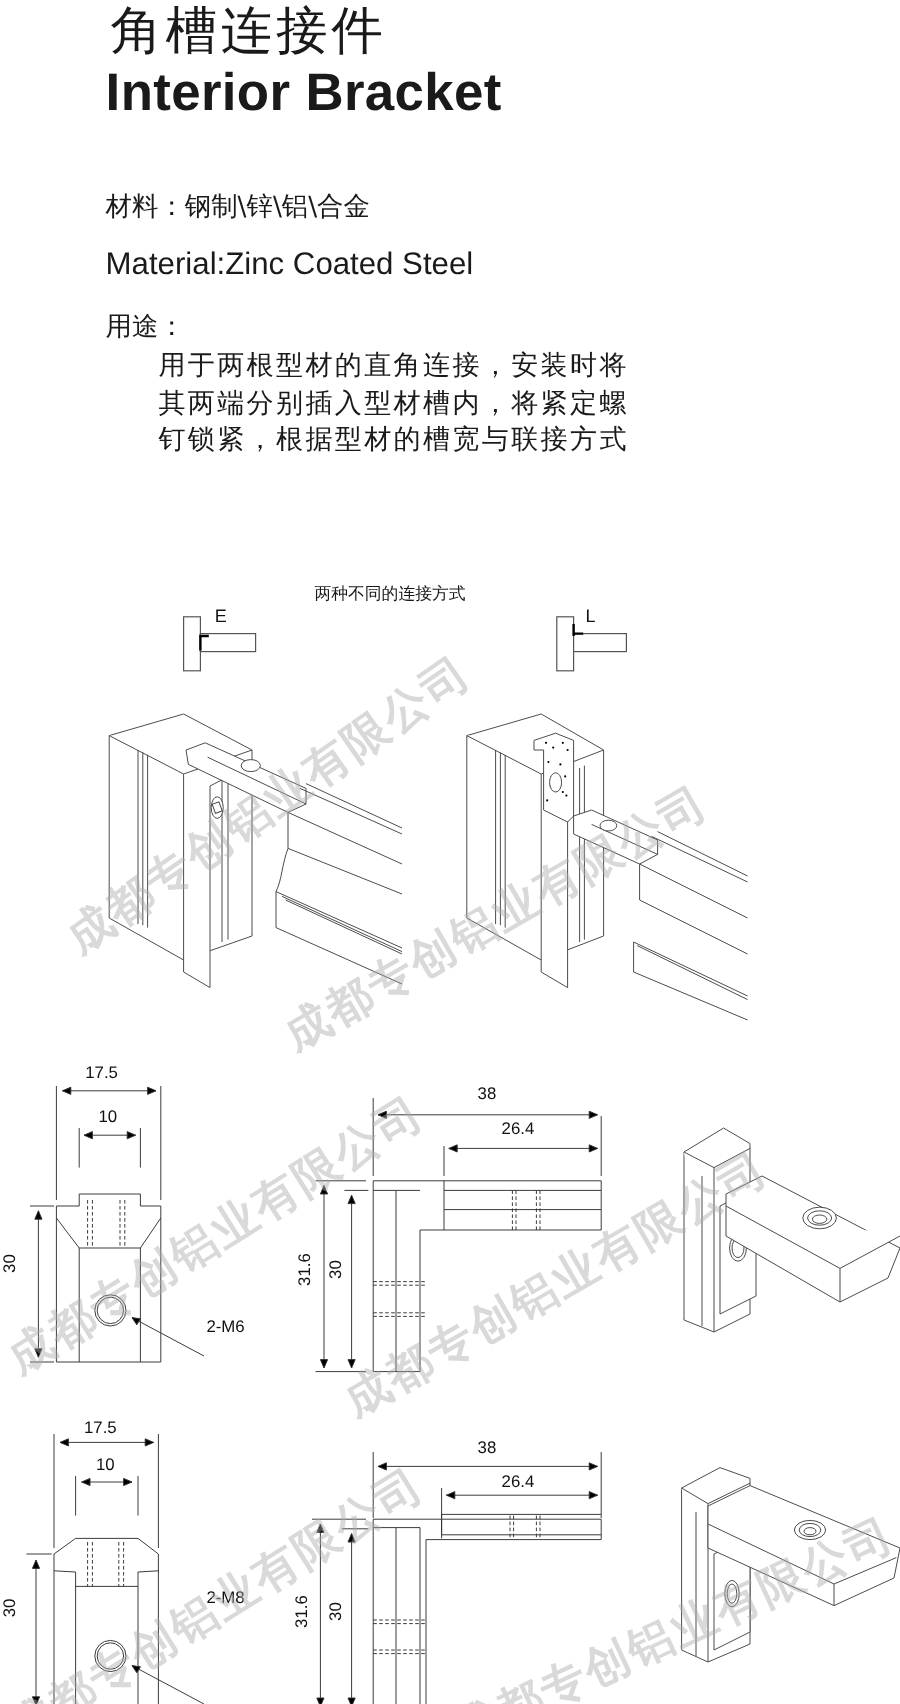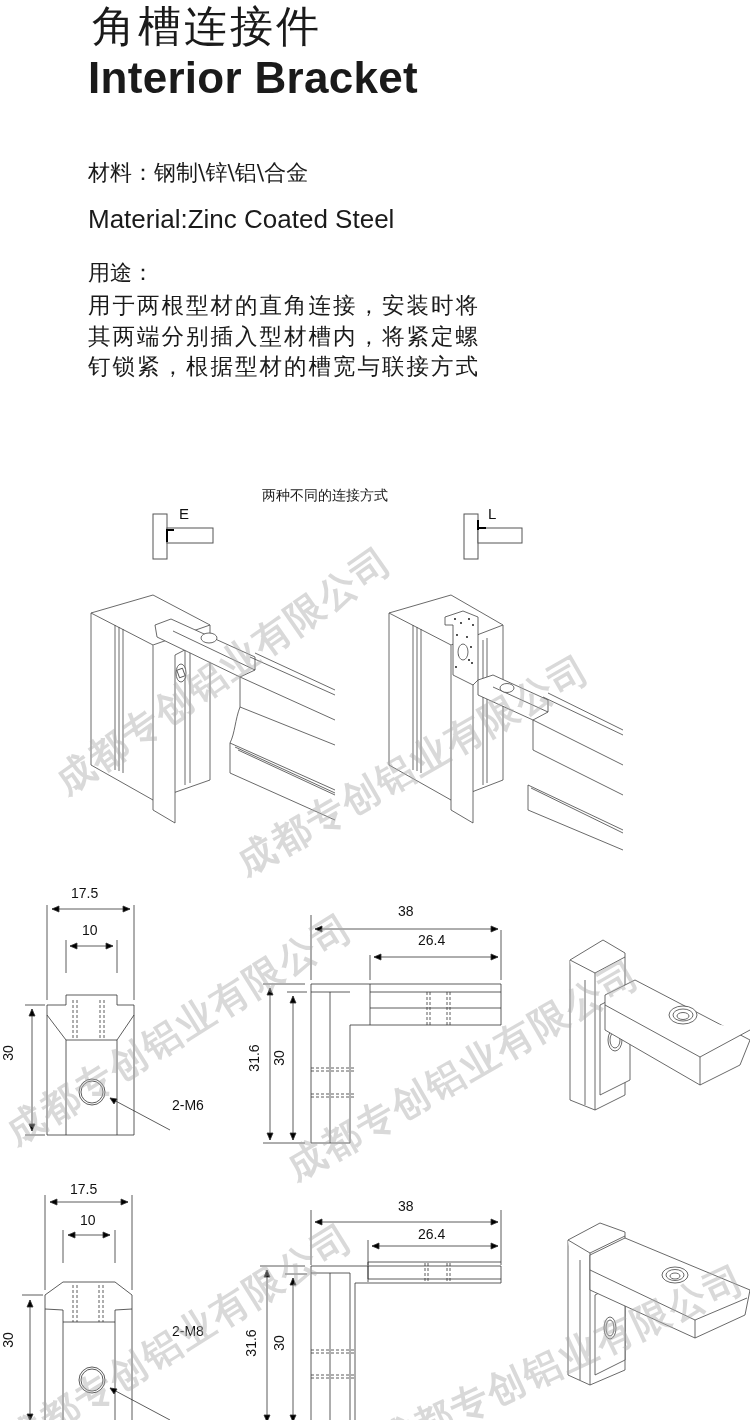--- a/index.html
+++ b/index.html
@@ -4,21 +4,21 @@
 <style>
   html, body { margin:0; padding:0; background:#ffffff; }
   body { width:750px; height:1420px; position:relative; overflow:hidden; font-family:"DejaVu Sans", sans-serif; color:#1a1a1a; }
   .abs { position:absolute; }
   .title-cn { left:92px; top:2px; font-size:43px; line-height:48px; letter-spacing:3px; font-weight:normal; font-family:"DejaVu Sans", sans-serif; }
   .title-en { left:88px; top:52px; font-size:44px; line-height:52px; font-weight:bold; font-family:"Liberation Sans", sans-serif; letter-spacing:0.3px; }
   .mat-cn { left:88px; top:158px; font-size:22px; line-height:30px; font-family:"DejaVu Sans", sans-serif;text-align:right; }
   .mat-en { left:88px; top:204px; font-size:26px; line-height:30px; font-family:"Liberation Sans", sans-serif; }
   .use-label { left:88px; top:258px; font-size:22px; line-height:30px; }
   .use-body { left:88px; top:290px; width:470px; font-size:22.5px; line-height:30.5px; letter-spacing:2px; }
-  .use-body div { white-space:nowrap; }
+  .use-body div { white-space:nowrap;margin-left:44px; }
   .conn-title { left:262px; top:486px; font-size:14px; font-weight:normal; line-height:18px; }
   .lbl { font-family:"Liberation Sans", sans-serif; font-size:14px; line-height:16px; color:#111; }
   .dim { font-family:"Liberation Sans", sans-serif; font-size:14px; line-height:16px; color:#111; }
   .rot { transform:rotate(-90deg); transform-origin:center center; }
   svg { position:absolute; overflow:visible; }
   .wm { position:absolute; font-family:"DejaVu Serif", serif; font-weight:bold; color:rgba(170,170,170,0.45); font-size:38px; letter-spacing:2px; white-space:nowrap; transform-origin:left center; pointer-events:none; }
 </style>
 </head>
 <body>
 

